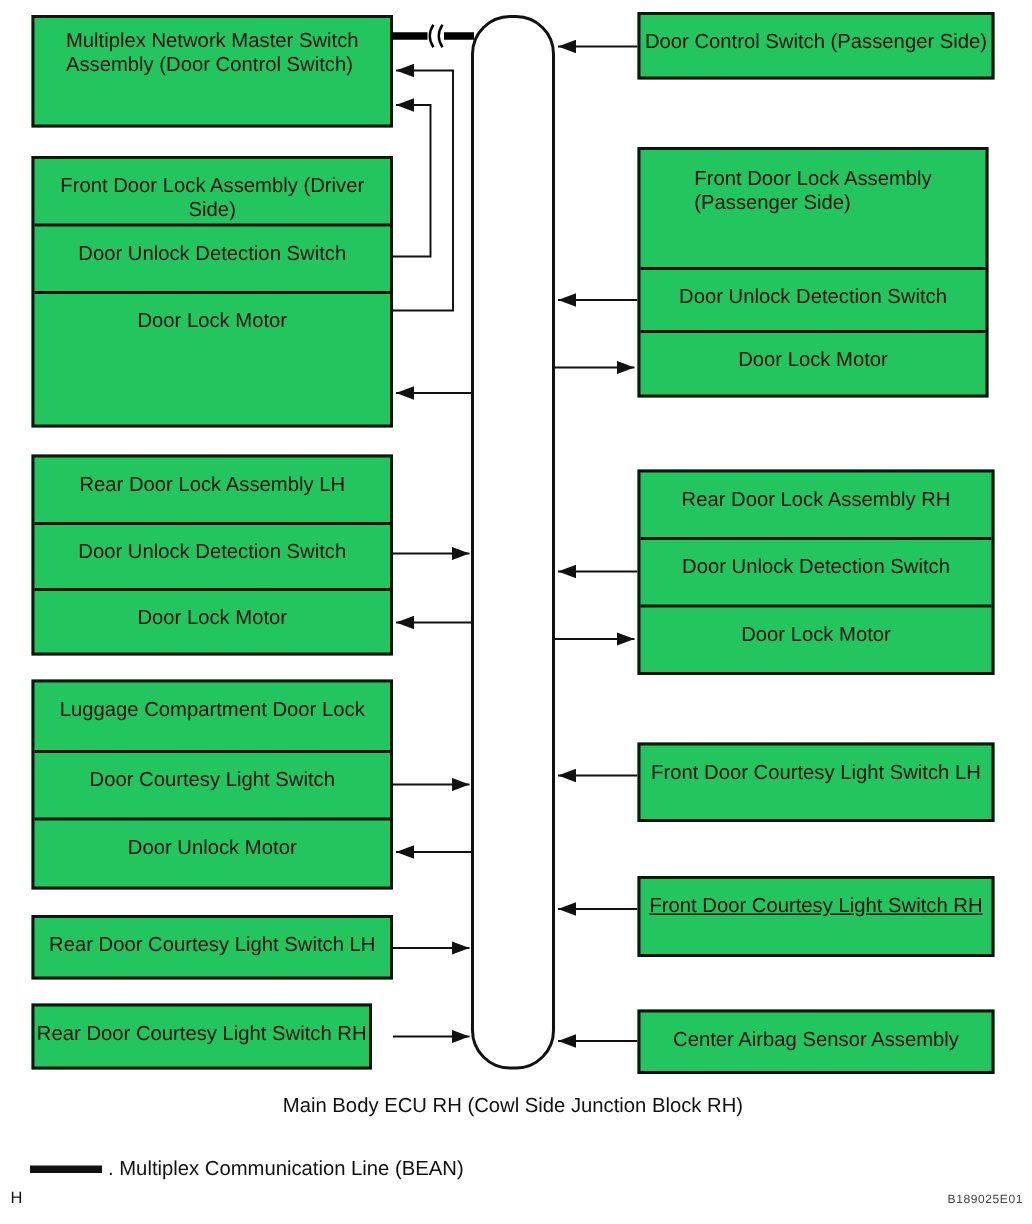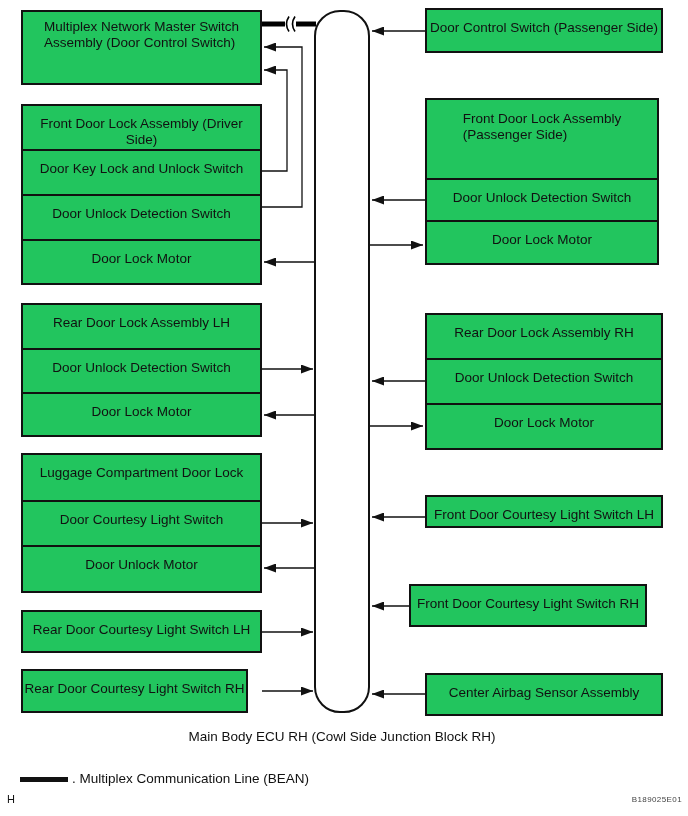--- a/index.html
+++ b/index.html
@@ -72,21 +72,20 @@
     <div class="row" style="height:71px;padding-top:7px;">
       <div class="tblock">
         <div>Multiplex Network Master Switch</div>
         <div>Assembly (Door Control Switch)</div>
       </div>
     </div>
   </div>
 
   <div class="box" style="left:21px;top:104px;width:241px;height:181px;">
     <div class="row" style="height:43px;">Front Door Lock Assembly (Driver Side)</div>
-    <div class="row" style="height:45px;">Door Key Lock and Unlock Switch</div>
     <div class="row" style="height:45px;">Door Unlock Detection Switch</div>
     <div class="row" style="height:44px;">Door Lock Motor</div>
   </div>
 
   <div class="box" style="left:21px;top:303px;width:241px;height:134px;">
     <div class="row" style="height:43px;">Rear Door Lock Assembly LH</div>
     <div class="row" style="height:44px;">Door Unlock Detection Switch</div>
     <div class="row" style="height:43px;">Door Lock Motor</div>
   </div>
 
@@ -118,25 +117,25 @@
     <div class="row" style="height:42px;">Door Unlock Detection Switch</div>
     <div class="row" style="height:43px;">Door Lock Motor</div>
   </div>
 
   <div class="box" style="left:425px;top:313px;width:238px;height:137px;">
     <div class="row" style="height:43px;">Rear Door Lock Assembly RH</div>
     <div class="row" style="height:45px;">Door Unlock Detection Switch</div>
     <div class="row" style="height:45px;">Door Lock Motor</div>
   </div>
 
-  <div class="box" style="left:425px;top:495px;width:238px;height:33px;">
+  <div class="box" style="left:425px;top:495px;width:238px;height:53px;">
     <div class="row" style="height:39px;">Front Door Courtesy Light Switch LH</div>
   </div>
 
-  <div class="box" style="left:409px;top:584px;width:238px;height:43px;">
+  <div class="box" style="left:425px;top:584px;width:238px;height:54px;text-decoration:underline;">
     <div class="row" style="height:42px;">Front Door Courtesy Light Switch RH</div>
   </div>
 
   <div class="box" style="left:425px;top:673px;width:238px;height:43px;">
     <div class="row" style="height:47px;">Center Airbag Sensor Assembly</div>
   </div>
 
   <div class="legend-bar"></div>
   <div class="legend-text">. Multiplex Communication Line (BEAN)</div>
   <div class="mark-h">H</div>

